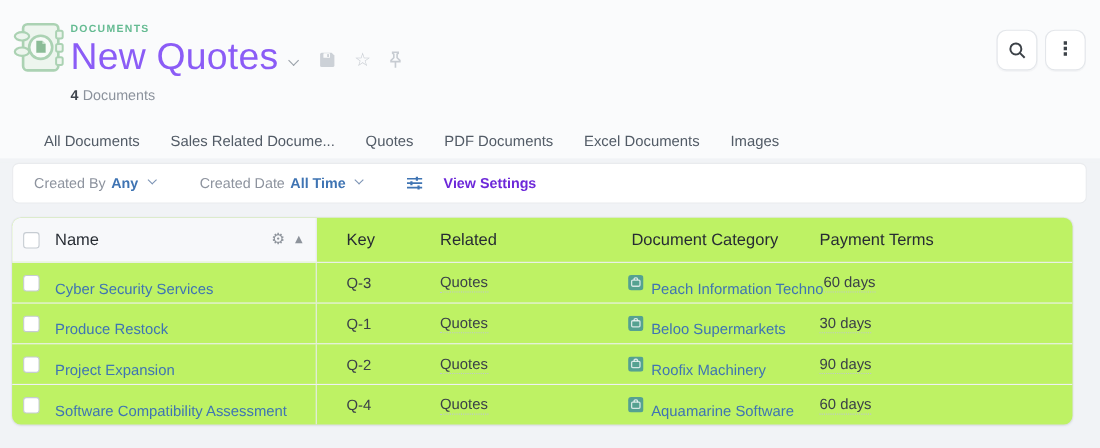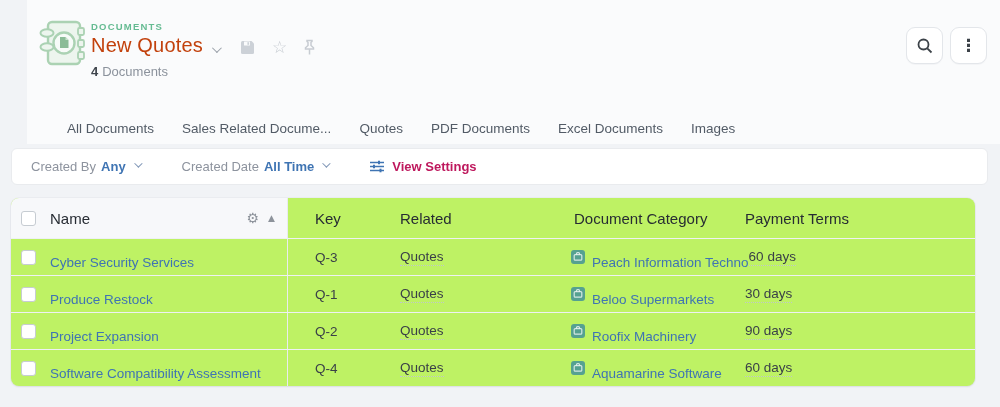--- a/index.html
+++ b/index.html
@@ -4,26 +4,26 @@
 <style>
   * { margin:0; padding:0; box-sizing:border-box; }
   html,body { width:1000px; height:407px; overflow:hidden; }
   body {
     font-family:"Liberation Sans","DejaVu Sans",sans-serif;
     background:#f1f3f6;
     color:#3a4048;
     -webkit-font-smoothing:antialiased;
   }
   
-  .header-zone { position:relative; height:144px; background:#fafbfc;margin-left:27px; }
+  .header-zone { position:relative; height:144px; background:#fafbfc; }
   .entity-icon { position:absolute; left:9px; top:15px; }
   .title-block { position:absolute; left:64px; top:21px; }
   .breadcrumb { font-size:9.5px; font-weight:700; letter-spacing:1.2px; color:#65bb92; }
   .title-row { display:flex; align-items:center; margin-top:1px; }
-  .page-title { font-size:20px; font-weight:400; color:#c2410c; letter-spacing:.2px; }
+  .page-title { font-size:34px; font-weight:400; color:#8b5cf6; letter-spacing:.2px; }
   .title-caret { margin-left:9px; margin-top:6px; cursor:pointer; }
   .chev { display:inline-block; width:7px; height:7px; border-right:1.6px solid #9aa1a9; border-bottom:1.6px solid #9aa1a9; transform:rotate(45deg) translateY(-2px); }
   .chev.blue { border-color:#7d94b5; width:6px; height:6px; }
   .title-actions { display:flex; align-items:center; gap:16px; margin-left:20px; margin-top:4px; }
   .title-actions .act { cursor:pointer; line-height:0; }
   .doc-count { margin-top:7px; font-size:13px; color:#8b929c; }
   .doc-count b { color:#3f454d; font-weight:700; margin-right:4px; }
   .header-actions { position:absolute; right:13px; top:27px; display:flex; gap:7px; }
   .sq-btn { width:37px; height:37px; background:#fff; border:1px solid #e3e6ea; border-radius:9px;
             display:flex; align-items:center; justify-content:center; cursor:pointer;
@@ -33,21 +33,21 @@
   .tabs { position:absolute; left:40px; bottom:8px; display:flex; gap:28px; }
   .tab { font-size:13.5px; color:#525b66; cursor:pointer; white-space:nowrap; }
   
   .content-zone { height:263px; background:#f1f3f6; }
   .filter-bar { margin:4px 12px 0 11px; height:37px; background:#fff; border:1px solid #e9ebee;
                 border-radius:6px; display:flex; align-items:center; padding:0 19px; gap:42px; }
   .filter-item { display:flex; align-items:center; gap:5px; font-size:13px; cursor:pointer; }
   .filter-label { color:#8d939e; }
   .filter-value { color:#3f74b3; font-weight:700; }
   .filter-item .chev.blue { margin-left:3px; margin-top:-3px; }
-  .view-settings { display:flex; align-items:center; gap:8px; font-size:13px; font-weight:700; color:#be185d; cursor:pointer; }
+  .view-settings { display:flex; align-items:center; gap:19px; font-size:13px; font-weight:700; color:#6d28d9; cursor:pointer; }
   
   .table-card { margin:13px 25px 0 11px; background:#bef264; border-radius:8px; overflow:hidden;
                 box-shadow:0 1px 2px rgba(25,39,60,.07), 0 0 0 1px rgba(25,39,60,.03); }
   .trow { display:flex; align-items:stretch; height:37px; }
   .trow + .trow { border-top:1px solid #eef1f4; }
   .trow.thead { height:40px; }
   .cell { display:flex; align-items:center; font-size:13.5px; color:#3a4048; }
   .col-name { flex:0 0 277px; padding-left:10px; border-right:1px solid #e9ebef; }
   .thead .col-name { background:#f7f8fa; }
   .col-key  { flex:0 0 112px; padding-left:27px; }

